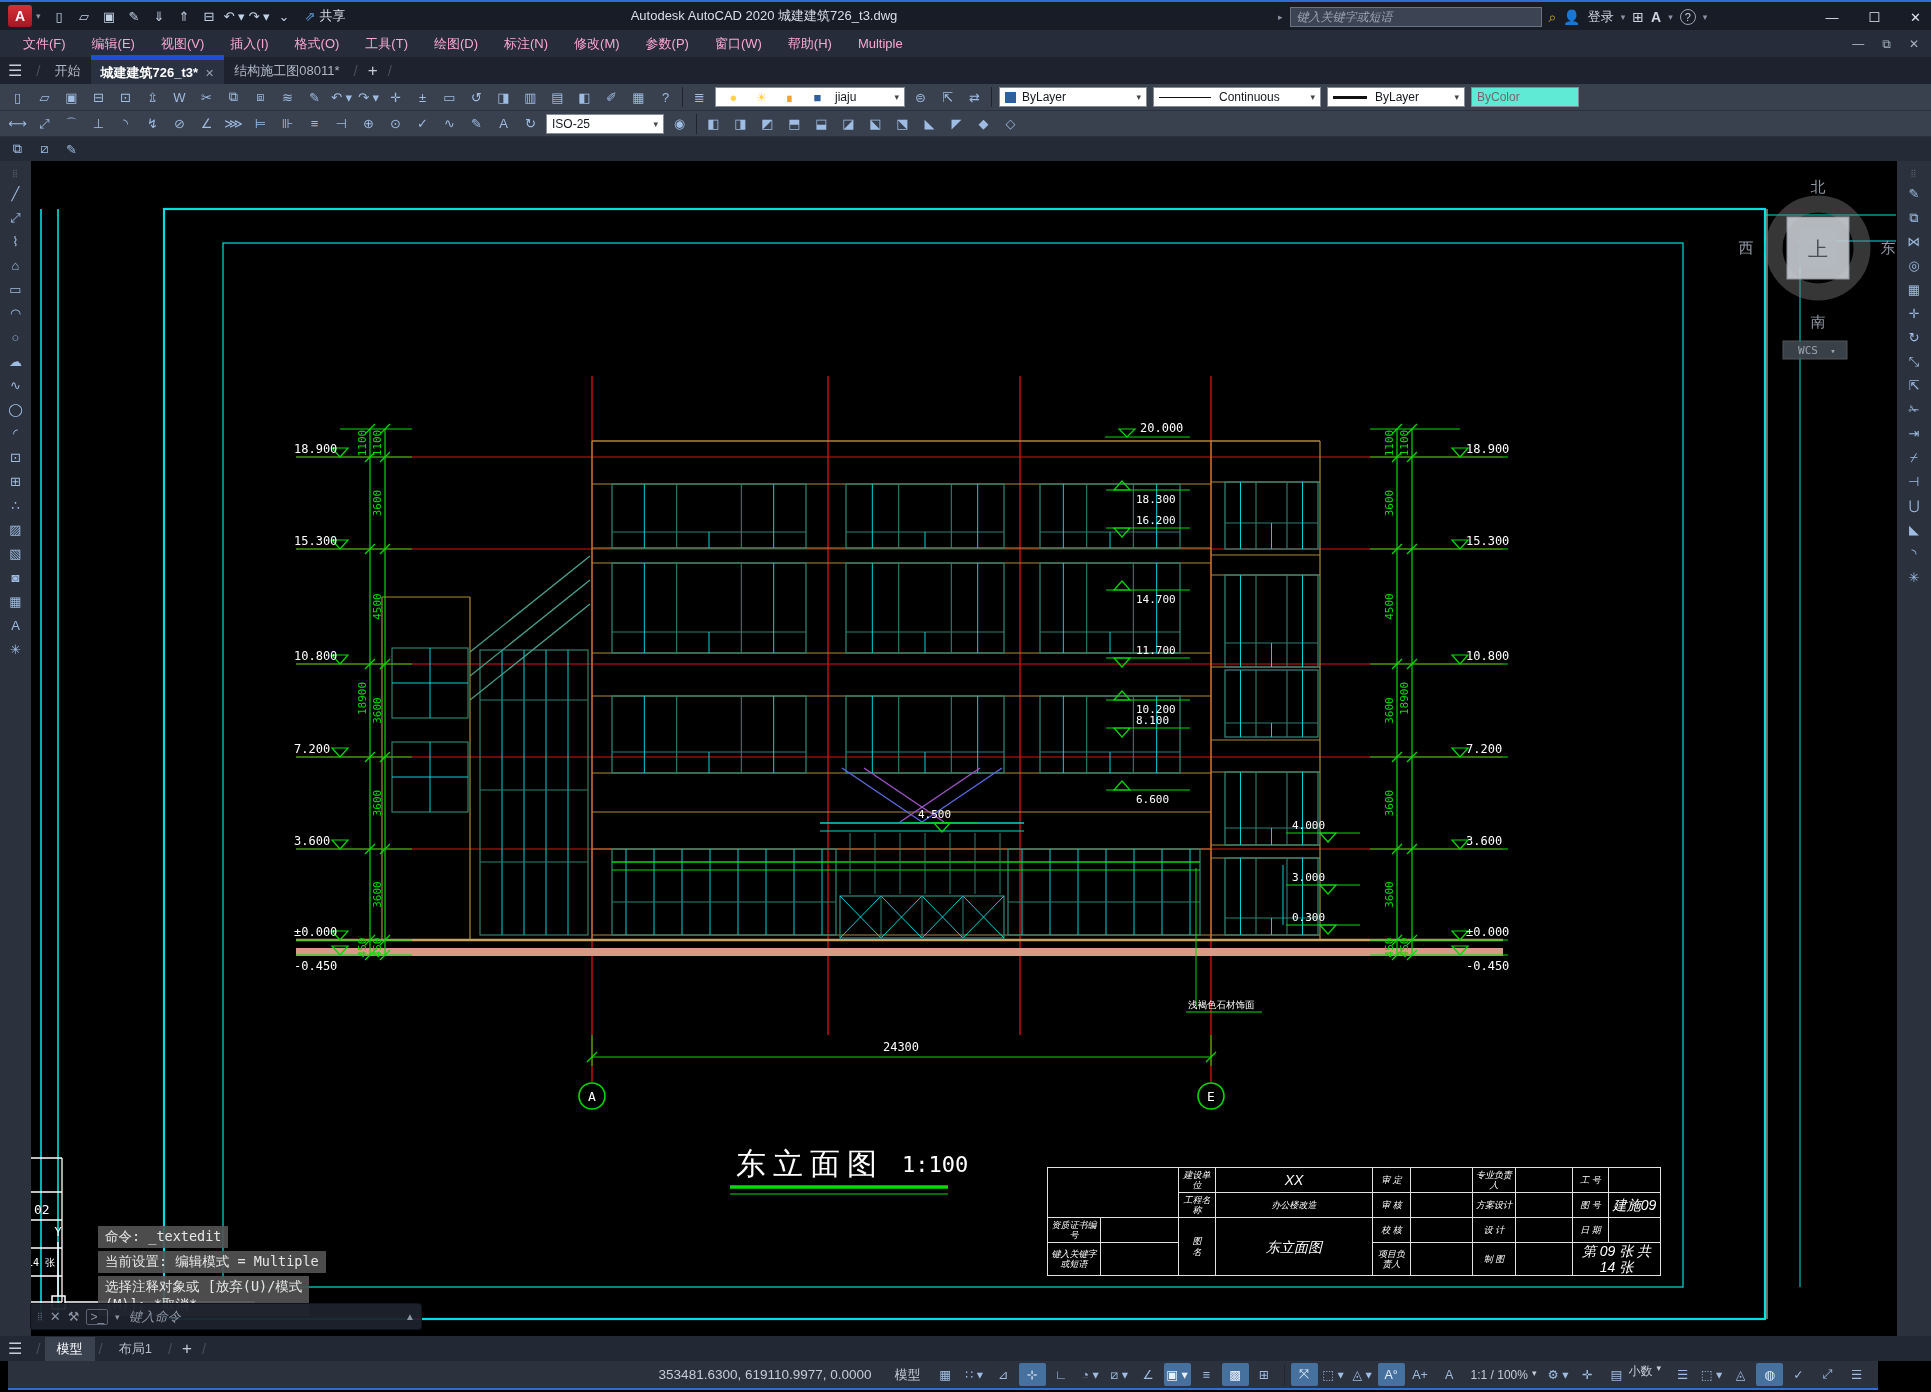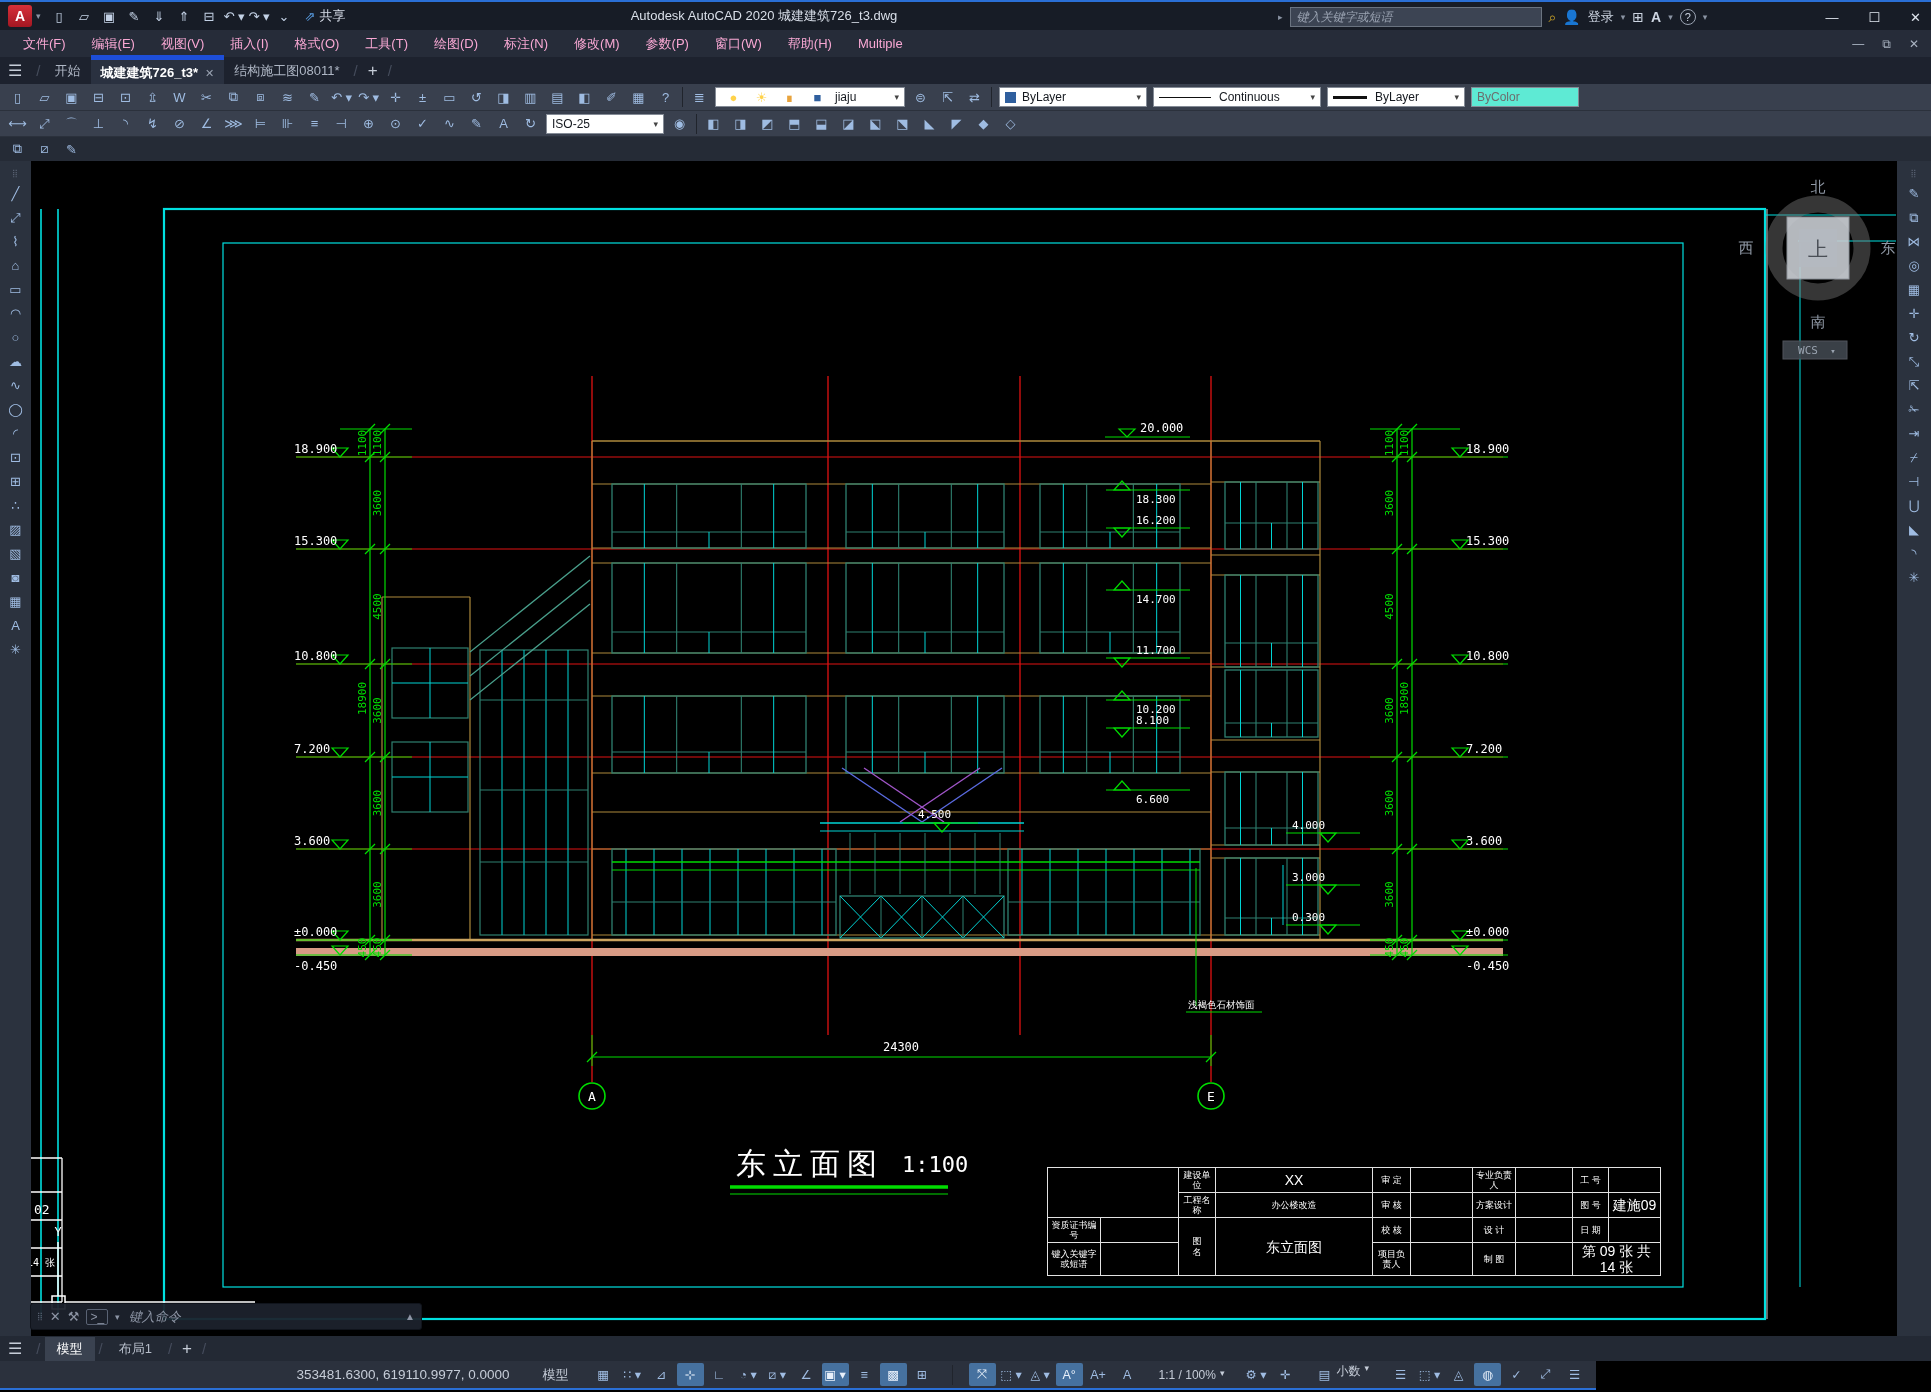--- a/index.html
+++ b/index.html
@@ -59,40 +59,40 @@
   .dock{top:161px;height:1175px;background:#2b323e;display:flex;flex-direction:column;align-items:center;padding-top:8px;gap:1px;}
   .dock-left{left:0;width:31px;}
   .dock-right{right:0;width:34px;}
   .dock .tbi{width:24px;height:23px;}
   .dock .grip{color:#5a6374;font-size:8px;letter-spacing:1px;margin-bottom:3px;}
   
   .canvas{left:31px;top:161px;width:1866px;height:1175px;background:#000;overflow:hidden;}
   svg text{font-family:"DejaVu Sans Mono","DejaVu Sans",monospace;}
   
   .tblock{position:absolute;left:1047px;top:1167px;border-collapse:coll
-apse;color:#fff;table-layout:fixed;border-collapse:collapse;}
+apse;color:#fff;table-layout:fixed;border-collapse:collapse;font-style:italic;}
   .tblock td{border:1px solid #e2e2e2;font-size:9px;text-align:center;vertical-align:middle;
     padding:0 1px;height:25px;overflow:hidden;white-space:pre-line;line-height:1.15;}
   .tblock .big{font-size:14px;}
   
   .cmdpanel{left:98px;top:1226px;display:flex;flex-direction:column;align-items:flex-start;gap:3px;z-index:6;}
   .cmd-line{background:rgba(82,82,82,.92);color:#e6e6e6;font-family:"DejaVu Sans Mono",monospace;
     font-size:13.5px;padding:2px 7px;white-space:nowrap;}
   .cmdline{left:30px;top:1303px;width:392px;height:27px;background:rgba(28,34,44,.95);border:1px solid #10141c;
     border-radius:3px;display:flex;align-items:center;color:#8d95a5;z-index:6;padding:0 6px;gap:7px;}
   .cmdline .grip{font-size:8px;color:#5a6374;}
   .cmd-input{flex:1;background:transparent;border:none;outline:none;color:#aab2c0;font-style:italic;font-size:13px;}
   .cmd-input::placeholder{color:#8d95a5;font-style:italic;}
   
   .layoutbar{left:0;top:1336px;width:1931px;height:25px;background:#232934;display:flex;align-items:center;color:#b6bdc9;font-size:13px;}
   .ltab{padding:3px 12px;}
   .ltab.active{background:#3a4250;color:#fff;}
   
-  .statusbar{left:0;top:1361px;width:1596px;height:29px;background:#2b313d;display:flex;align-items:center;
-    justify-content:flex-end;padding-right:8px;gap:12px;color:#c6cdd8;font-size:12px;border-bottom:2px solid #2a6fd6;}
+  .statusbar{left:8px;top:1361px;width:1870px;height:29px;background:#2b313d;display:flex;align-items:center;
+    justify-content:flex-end;padding-right:8px;gap:2px;color:#c6cdd8;font-size:12px;border-bottom:2px solid #2a6fd6;}
   .sb-coords{font-size:13.5px;margin-right:12px;}
   .sb-btn{padding:2px 9px;font-size:13px;}
   .sb-group{display:flex;align-items:center;gap:2px;}
   .sb-txt{display:flex;gap:4px;padding:2px 6px;color:#c6cdd8;}
   .statusbar .tbi{width:27px;height:23px;font-size:12.5px;}
 </style>
 </head>
 <body>
 
 <div id="app">
@@ -786,20 +786,28 @@
         <span class="tbi">⇥</span>
         <span class="tbi">⌿</span>
         <span class="tbi">⊣</span>
         <span class="tbi">⋃</span>
         <span class="tbi">◣</span>
         <span class="tbi">◝</span>
         <span class="tbi">✳</span>
       </span>
   </div>
 
+  <div class="abs cmdpanel">
+    <span class="cmd-line">命令: _textedit</span>
+    <span class="cmd-line">当前设置: 编辑模式 = Multiple</span>
+    <span class="cmd-line" style="white-space:normal;max-width:248px;">
+      <span>选择注释对象或 [放弃(U)/模式</span><br>
+      <span>(M)]: *取消*</span>
+    </span>
+  </div>
 
   <div class="abs cmdline">
     <span class="grip">⣿</span>
     <span style="font-size:13px;">✕</span>
     <span style="font-size:13px;">⚒</span>
     <span style="font-size:12px;border:1px solid #5a6374;padding:0 3px;border-radius:2px;">&gt;_</span>
     <span style="font-size:9px;">▾</span>
     <input class="cmd-input" placeholder="键入命令" style="">
     <span style="font-size:10px;">▲</span>
   </div>

